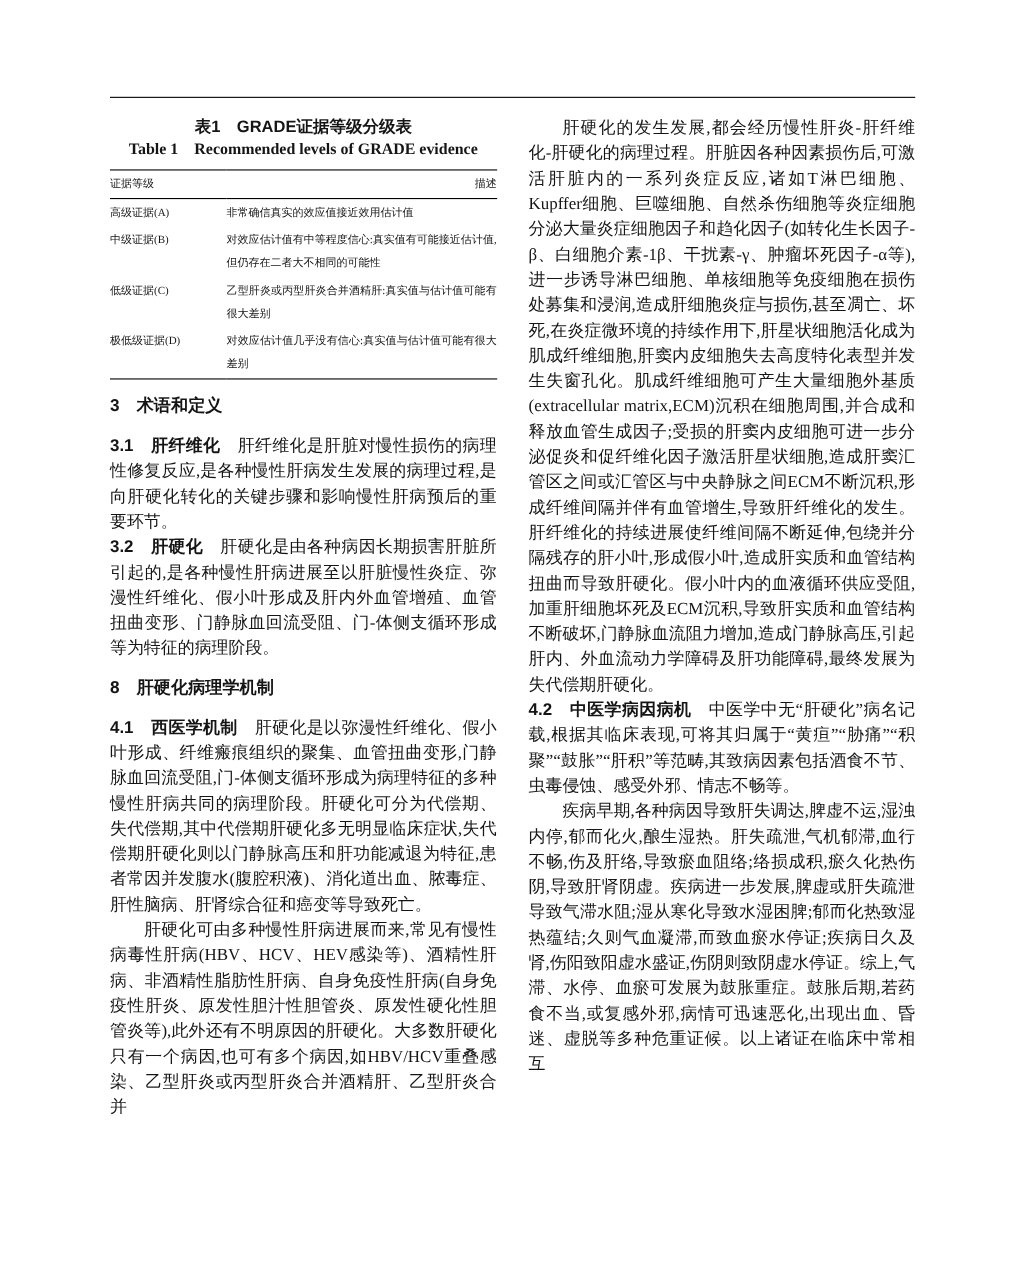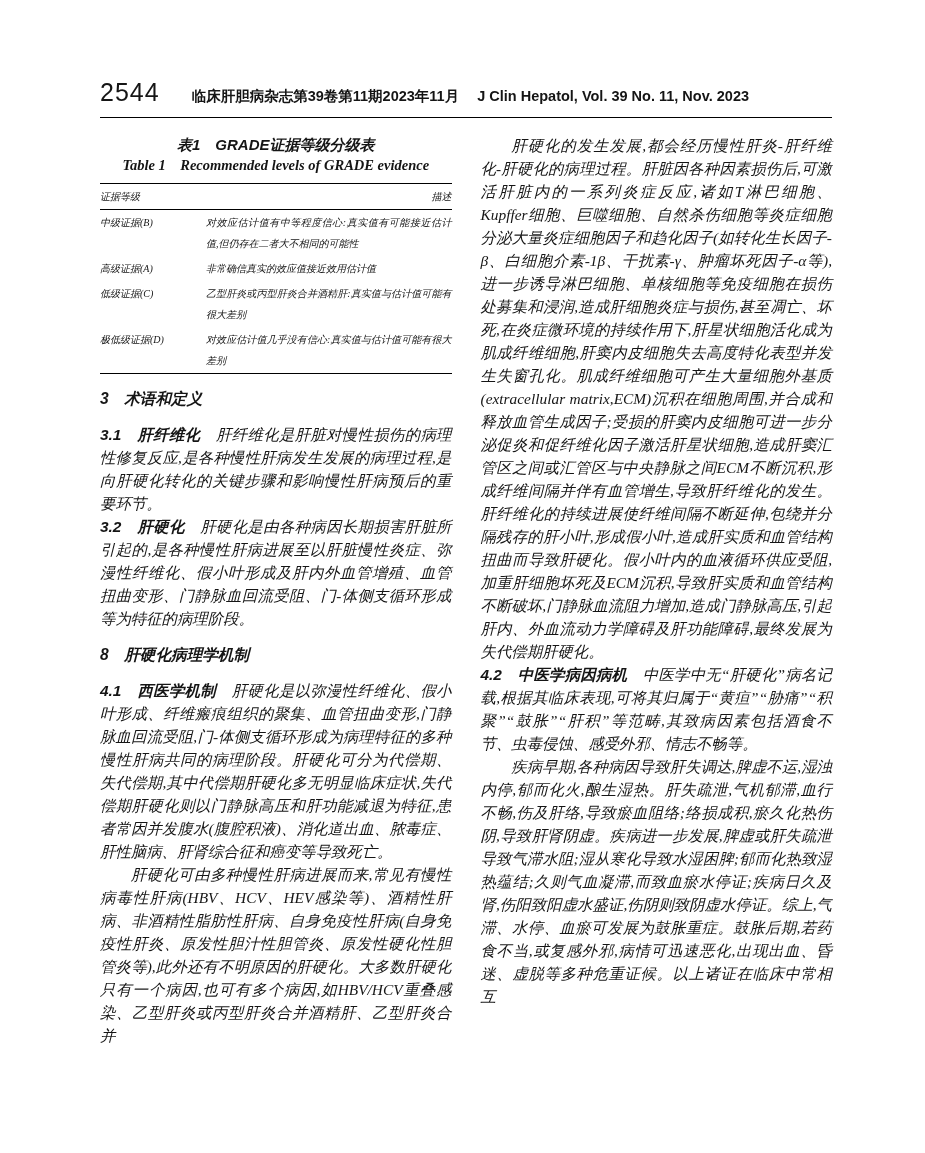--- a/index.html
+++ b/index.html
@@ -9,21 +9,21 @@
 
   
   .hdr { display:flex; align-items:baseline; white-space:nowrap; }
   .pageno { font-family:"Liberation Sans","DejaVu Sans",sans-serif; font-size:25px; letter-spacing:1px; }
   .jcn { font-family:"Liberation Sans","DejaVu Sans",sans-serif; font-size:14.5px; font-weight:600; margin-left:32px; }
   .jen { font-family:"Liberation Sans","DejaVu Sans",sans-serif; font-size:14.5px; font-weight:600; margin-left:18px; }
   .hrule { border:none; border-top:1.6px solid #000; margin-top:10px; }
 
   
   .cols { display:flex; gap:29px; margin-top:16px; }
-  .col { flex:1 1 0; min-width:0;font-style:italic; }
+  .col { flex:1 1 0; min-width:0; }
 
   p { font-size:15.4px; line-height:23px; text-align:justify; text-justify:inter-character; }
   p.ind { text-indent:2em; }
   p.run b, h2 { font-family:"Liberation Sans","DejaVu Sans",sans-serif; font-weight:bold; }
   h2 { font-size:15.6px; line-height:23px; margin:13px 0; }
 
   
   .ttl { text-align:center; font-weight:bold; line-height:21px; }
   .ttl.cn { font-family:"Liberation Sans","DejaVu Sans",sans-serif; font-size:15px; }
   .ttl.en { font-family:"Liberation Serif","DejaVu Serif",serif; font-size:14.5px; }
@@ -33,49 +33,44 @@
   th.lvl, td.lvl { width:106px; text-align:left; }
   th.dsc { text-align:right; }
   td.dsc { text-align:justify; text-justify:inter-character; }
   thead th { border-bottom:0.8px solid #000; }
 </style>
 </head>
 <body>
 
 <div class="page">
 
-  <div class="hdr">
-    <span class="pageno">2544</span>
-    <span class="jcn">临床肝胆病杂志第39卷第11期2023年11月</span>
-    <span class="jen">J Clin Hepatol, Vol. 39 No. 11, Nov. 2023</span>
-  </div>
   <hr class="hrule">
 
   <div class="cols">
 
     <div class="col">
 
       <div>
         <div class="ttl cn">表1　GRADE证据等级分级表</div>
         <div class="ttl en">Table 1　Recommended levels of GRADE evidence</div>
         <table>
           <thead>
             <tr>
               <th class="lvl">证据等级</th>
               <th class="dsc">描述</th>
             </tr>
           </thead>
           <tbody>
             <tr>
+              <td class="lvl">高级证据(A)</td>
+              <td class="dsc">非常确信真实的效应值接近效用估计值</td>
+            </tr>
+            <tr>
               <td class="lvl">中级证据(B)</td>
               <td class="dsc">对效应估计值有中等程度信心:真实值有可能接近估计值,但仍存在二者大不相同的可能性</td>
-            </tr>
-            <tr>
-              <td class="lvl">高级证据(A)</td>
-              <td class="dsc">非常确信真实的效应值接近效用估计值</td>
             </tr>
             <tr>
               <td class="lvl">低级证据(C)</td>
               <td class="dsc">乙型肝炎或丙型肝炎合并酒精肝:真实值与估计值可能有很大差别</td>
             </tr>
             <tr>
               <td class="lvl">极低级证据(D)</td>
               <td class="dsc">对效应估计值几乎没有信心:真实值与估计值可能有很大差别</td>
             </tr>
           </tbody>

